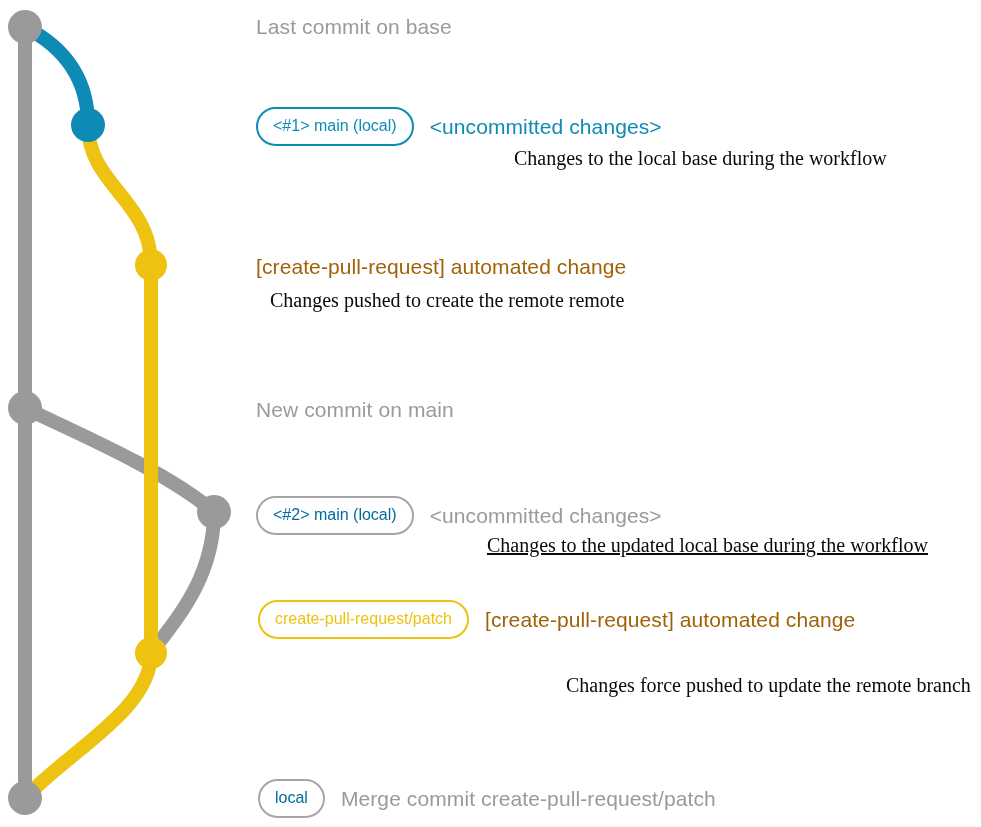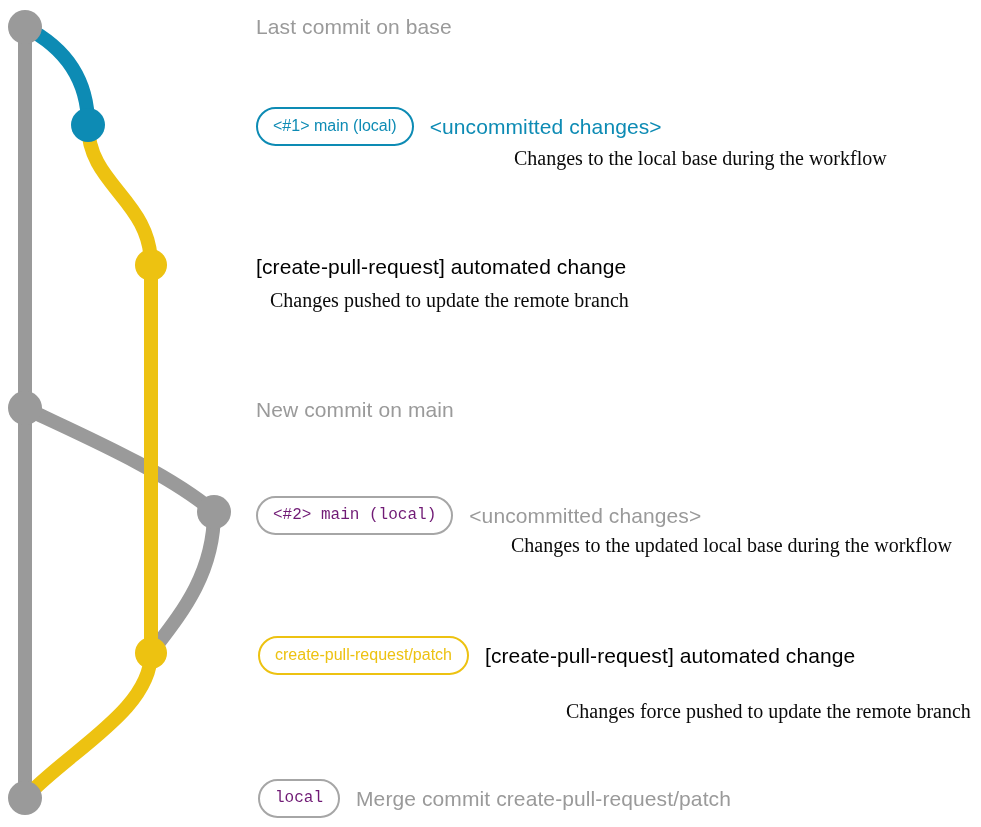--- a/index.html
+++ b/index.html
@@ -37,37 +37,37 @@
     white-space: nowrap;
   }
   .headline {
     font-family: "Liberation Sans", sans-serif;
     font-size: 21px;
     line-height: 26px;
     letter-spacing: 0.1px;
   }
   .headline.gray   { color: #9a9a9a; }
   .headline.blue   { color: #0d8bb4; }
-  .headline.yellow { color: #000000; }
+  .headline.yellow { color: #a16207; }
 
   .badge {
     display: inline-block;
     border: 2px solid #9a9a9a;
     border-radius: 20px;
     padding: 5px 15px 6px 15px;
     font-family: "Liberation Sans", sans-serif;
     font-size: 16px;
     line-height: 24px;
     color: #9a9a9a;
     background: transparent;
     box-sizing: border-box;
   }
   .badge.blue   { border-color: #0d8bb4; color: #0d8bb4; }
   .badge.yellow { border-color: #edc211; color: #edc211; }
-  .badge.gray   { border-color: #a6a6a6; color: #701a75; font-family: Liberation Mono, monospace; }
+  .badge.gray   { border-color: #a6a6a6; color: #0369a1; }
 
   .badge-gap { display: inline-block; width: 16px; }
 
   .desc {
     position: absolute;
     font-family: "Liberation Serif", serif;
     font-size: 20px;
     line-height: 24px;
     color: #0a0a0a;
     white-space: nowrap;
@@ -110,39 +110,39 @@
   <div class="row" style="left:256px; top:107px;">
     <span class="badge blue">&lt;#1&gt; main (local)</span>
     <span class="badge-gap"></span>
     <span class="headline blue">&lt;uncommitted changes&gt;</span>
   </div>
   <div class="desc" style="left:478px; top:146px;margin-left:36px;">Changes to the local base during the workflow</div>
 
   <div class="row" style="left:256px; top:254px;">
     <span class="headline yellow">[create-pull-request] automated change</span>
   </div>
-  <div class="desc" style="left:270px; top:288px;">Changes pushed to update the remote branch</div>
+  <div class="desc" style="left:270px; top:288px;">Changes pushed to create the remote remote</div>
 
   <div class="row" style="left:256px; top:397px;">
     <span class="headline gray">New commit on main</span>
   </div>
 
   <div class="row" style="left:256px; top:496px;">
     <span class="badge gray">&lt;#2&gt; main (local)</span>
     <span class="badge-gap"></span>
     <span class="headline gray">&lt;uncommitted changes&gt;</span>
   </div>
-  <div class="desc" style="left:511px; top:533px;">Changes to the updated local base during the workflow</div>
+  <div class="desc" style="left:487px; top:533px;text-decoration:underline;">Changes to the updated local base during the workflow</div>
 
-  <div class="row" style="left:258px; top:636px;">
+  <div class="row" style="left:258px; top:600px;">
     <span class="badge yellow">create-pull-request/patch</span>
     <span class="badge-gap"></span>
     <span class="headline yellow">[create-pull-request] automated change</span>
   </div>
-  <div class="desc" style="left:566px; top:673px;margin-top:26px;">Changes force pushed to update the remote branch</div>
+  <div class="desc" style="left:566px; top:673px;">Changes force pushed to update the remote branch</div>
 
   <div class="row" style="left:258px; top:779px;">
     <span class="badge gray">local</span>
     <span class="badge-gap"></span>
     <span class="headline gray">Merge commit create-pull-request/patch</span>
   </div>
 
 </div>
 
 </body></html>

